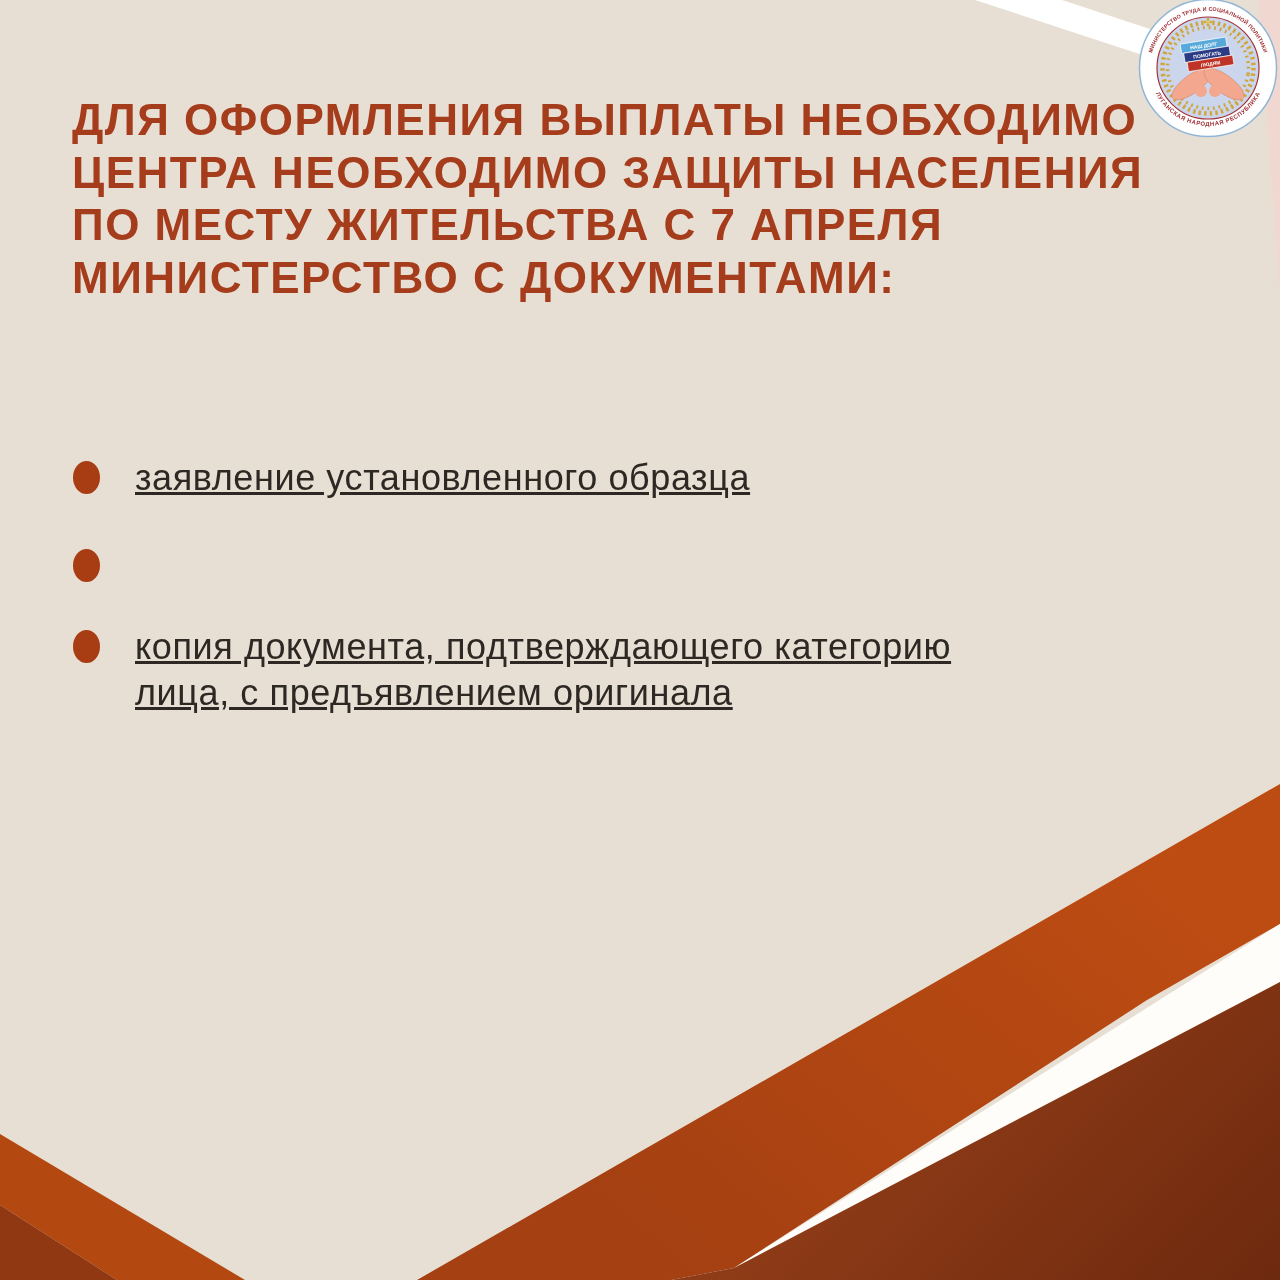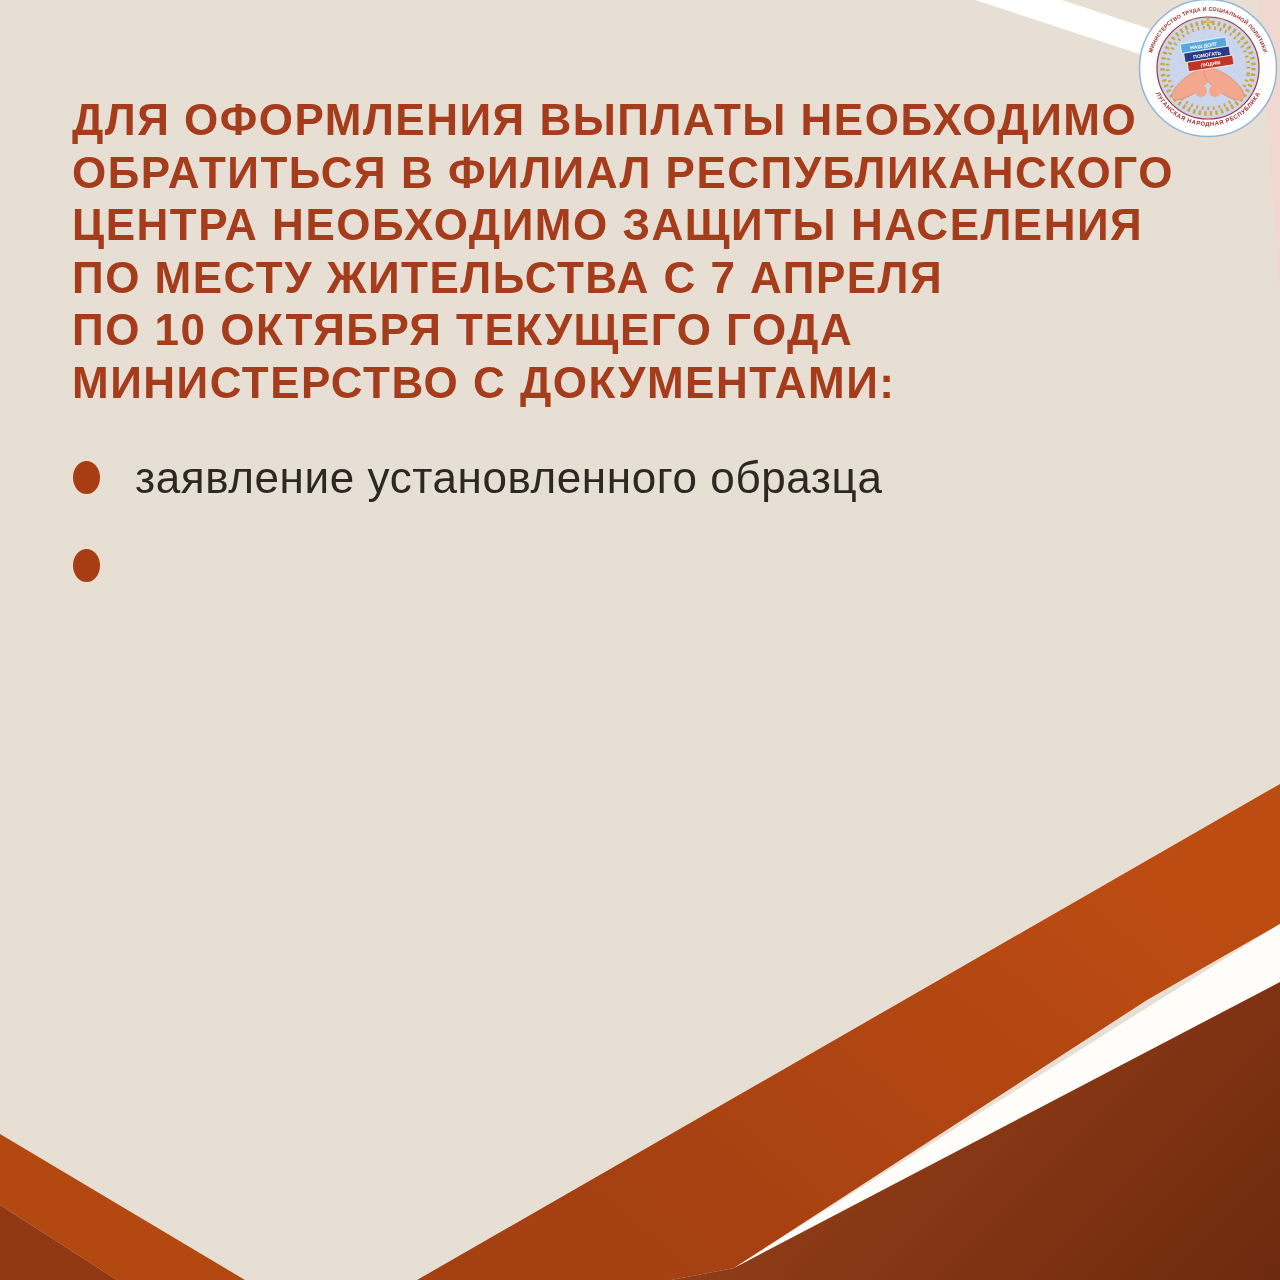--- a/index.html
+++ b/index.html
@@ -20,22 +20,22 @@
     white-space:nowrap;
   }
   .docs{position:absolute;left:73px;top:455px;}
   .doc-item{display:flex;align-items:flex-start;margin-bottom:42px;}
   .dot{
     width:27px;height:33px;border-radius:50%;
     background:#a83c12;flex-shrink:0;
     margin:6px 35px 0 0;
   }
   .doc-text{
-    color:#2d2823;font-size:44px;line-height:46px;
-    letter-spacing:0.6px;white-space:nowrap;
+    color:#2d2823;font-size:36px;line-height:46px;
+    letter-spacing:0.6px;white-space:nowrap;text-decoration:underline;
   }
   .logo{position:absolute;left:1137px;top:-3px;z-index:2;}
   .logo text{font-family:"Liberation Sans","DejaVu Sans",sans-serif;}
 </style>
 </head>
 <body>
 
 <div class="canvas">
 
   <svg class="decor" width="1280" height="1280" viewBox="0 0 1280 1280">
@@ -55,40 +55,45 @@
     <polygon points="1280,924 1280,982 734,1268" fill="#fffdf9"></polygon>
     <polygon points="1280,982 1280,1280 671,1280 734,1268" fill="url(#gm)"></polygon>
     <polygon points="0,1134 245,1280 117,1280 0,1205" fill="#b34811"></polygon>
     <polygon points="0,1205 117,1280 0,1280" fill="#903811"></polygon>
   </svg>
 
   <div class="content">
 
     <div class="heading">
       <div>ДЛЯ ОФОРМЛЕНИЯ ВЫПЛАТЫ НЕОБХОДИМО</div>
-      <div>ОБРАТИТЬСЯ В ФИЛИАЛ РЕСПУБЛИКАНСКОГО</div>
       <div>ЦЕНТРА НЕОБХОДИМО ЗАЩИТЫ НАСЕЛЕНИЯ</div>
       <div>ПО МЕСТУ ЖИТЕЛЬСТВА С 7 АПРЕЛЯ</div>
-      <div>ПО 10 ОКТЯБРЯ ТЕКУЩЕГО ГОДА</div>
       <div>МИНИСТЕРСТВО С ДОКУМЕНТАМИ:</div>
     </div>
 
     <div class="docs">
 
       <div class="doc-item">
         <span class="dot"></span>
         <div class="doc-text">
           <div>заявление установленного образца</div>
         </div>
       </div>
 
       <div class="doc-item">
         <span class="dot"></span>
       </div>
 
+      <div class="doc-item">
+        <span class="dot"></span>
+        <div class="doc-text">
+          <div>копия документа, подтверждающего категорию</div>
+          <div>лица, с предъявлением оригинала</div>
+        </div>
+      </div>
 
     </div>
   </div>
 
   <svg class="logo" width="142" height="142" viewBox="-71 -71 142 142">
     <defs>
       <path id="arcT" d="M -57 -10 A 58 58 0 0 1 57 -10" fill="none"></path>
       <path id="arcB" d="M -53 23.5 A 58 58 0 0 0 53 23.5" fill="none"></path>
     </defs>
 

